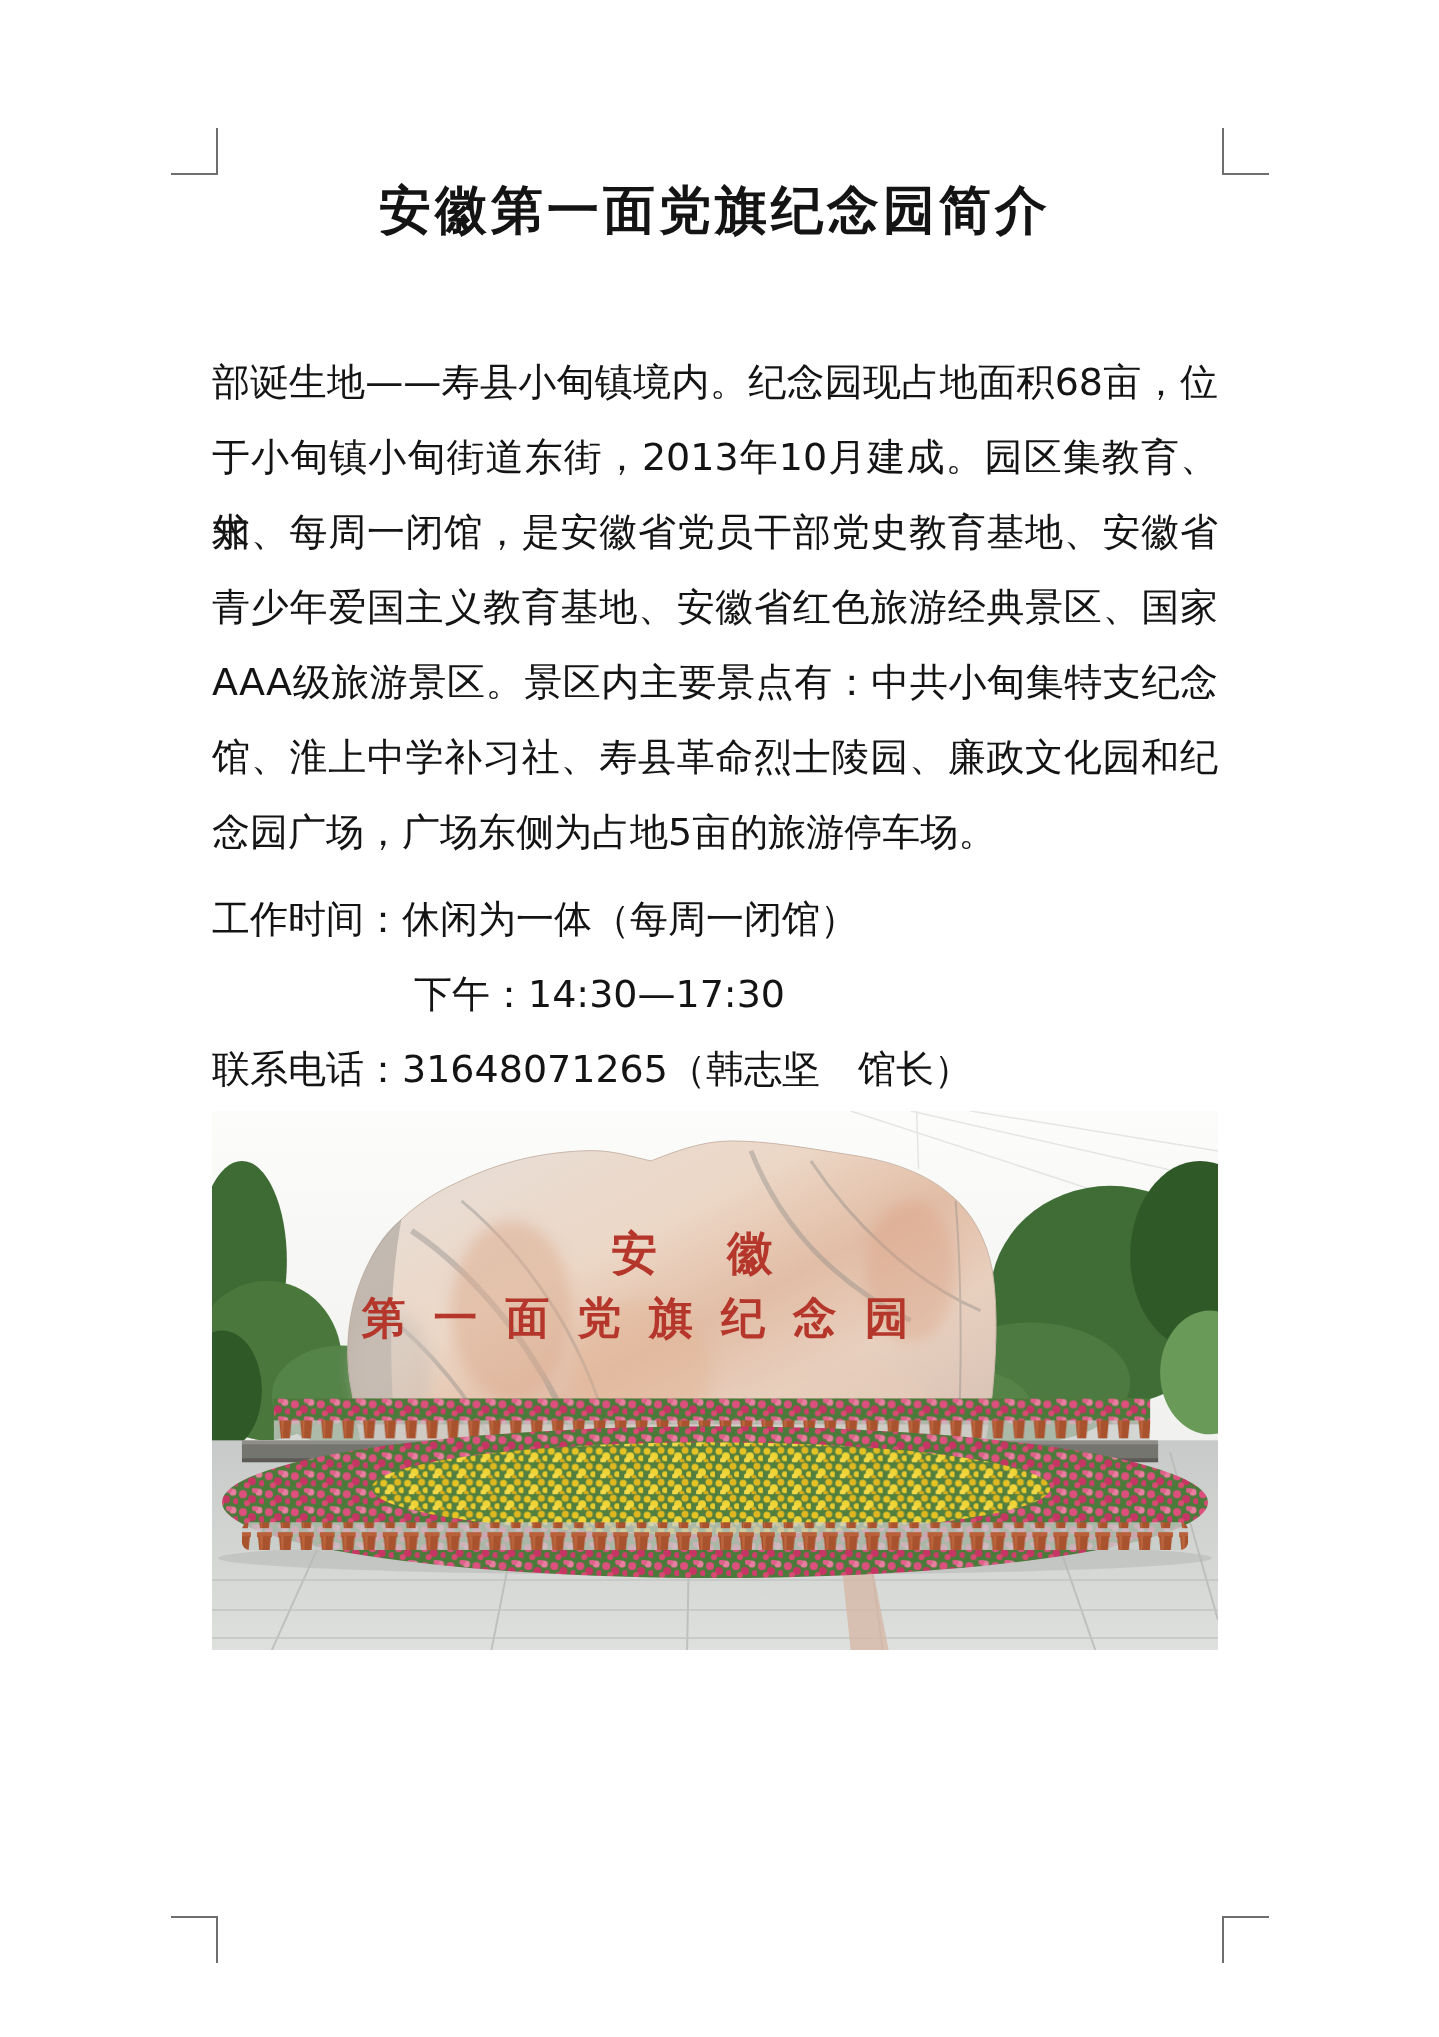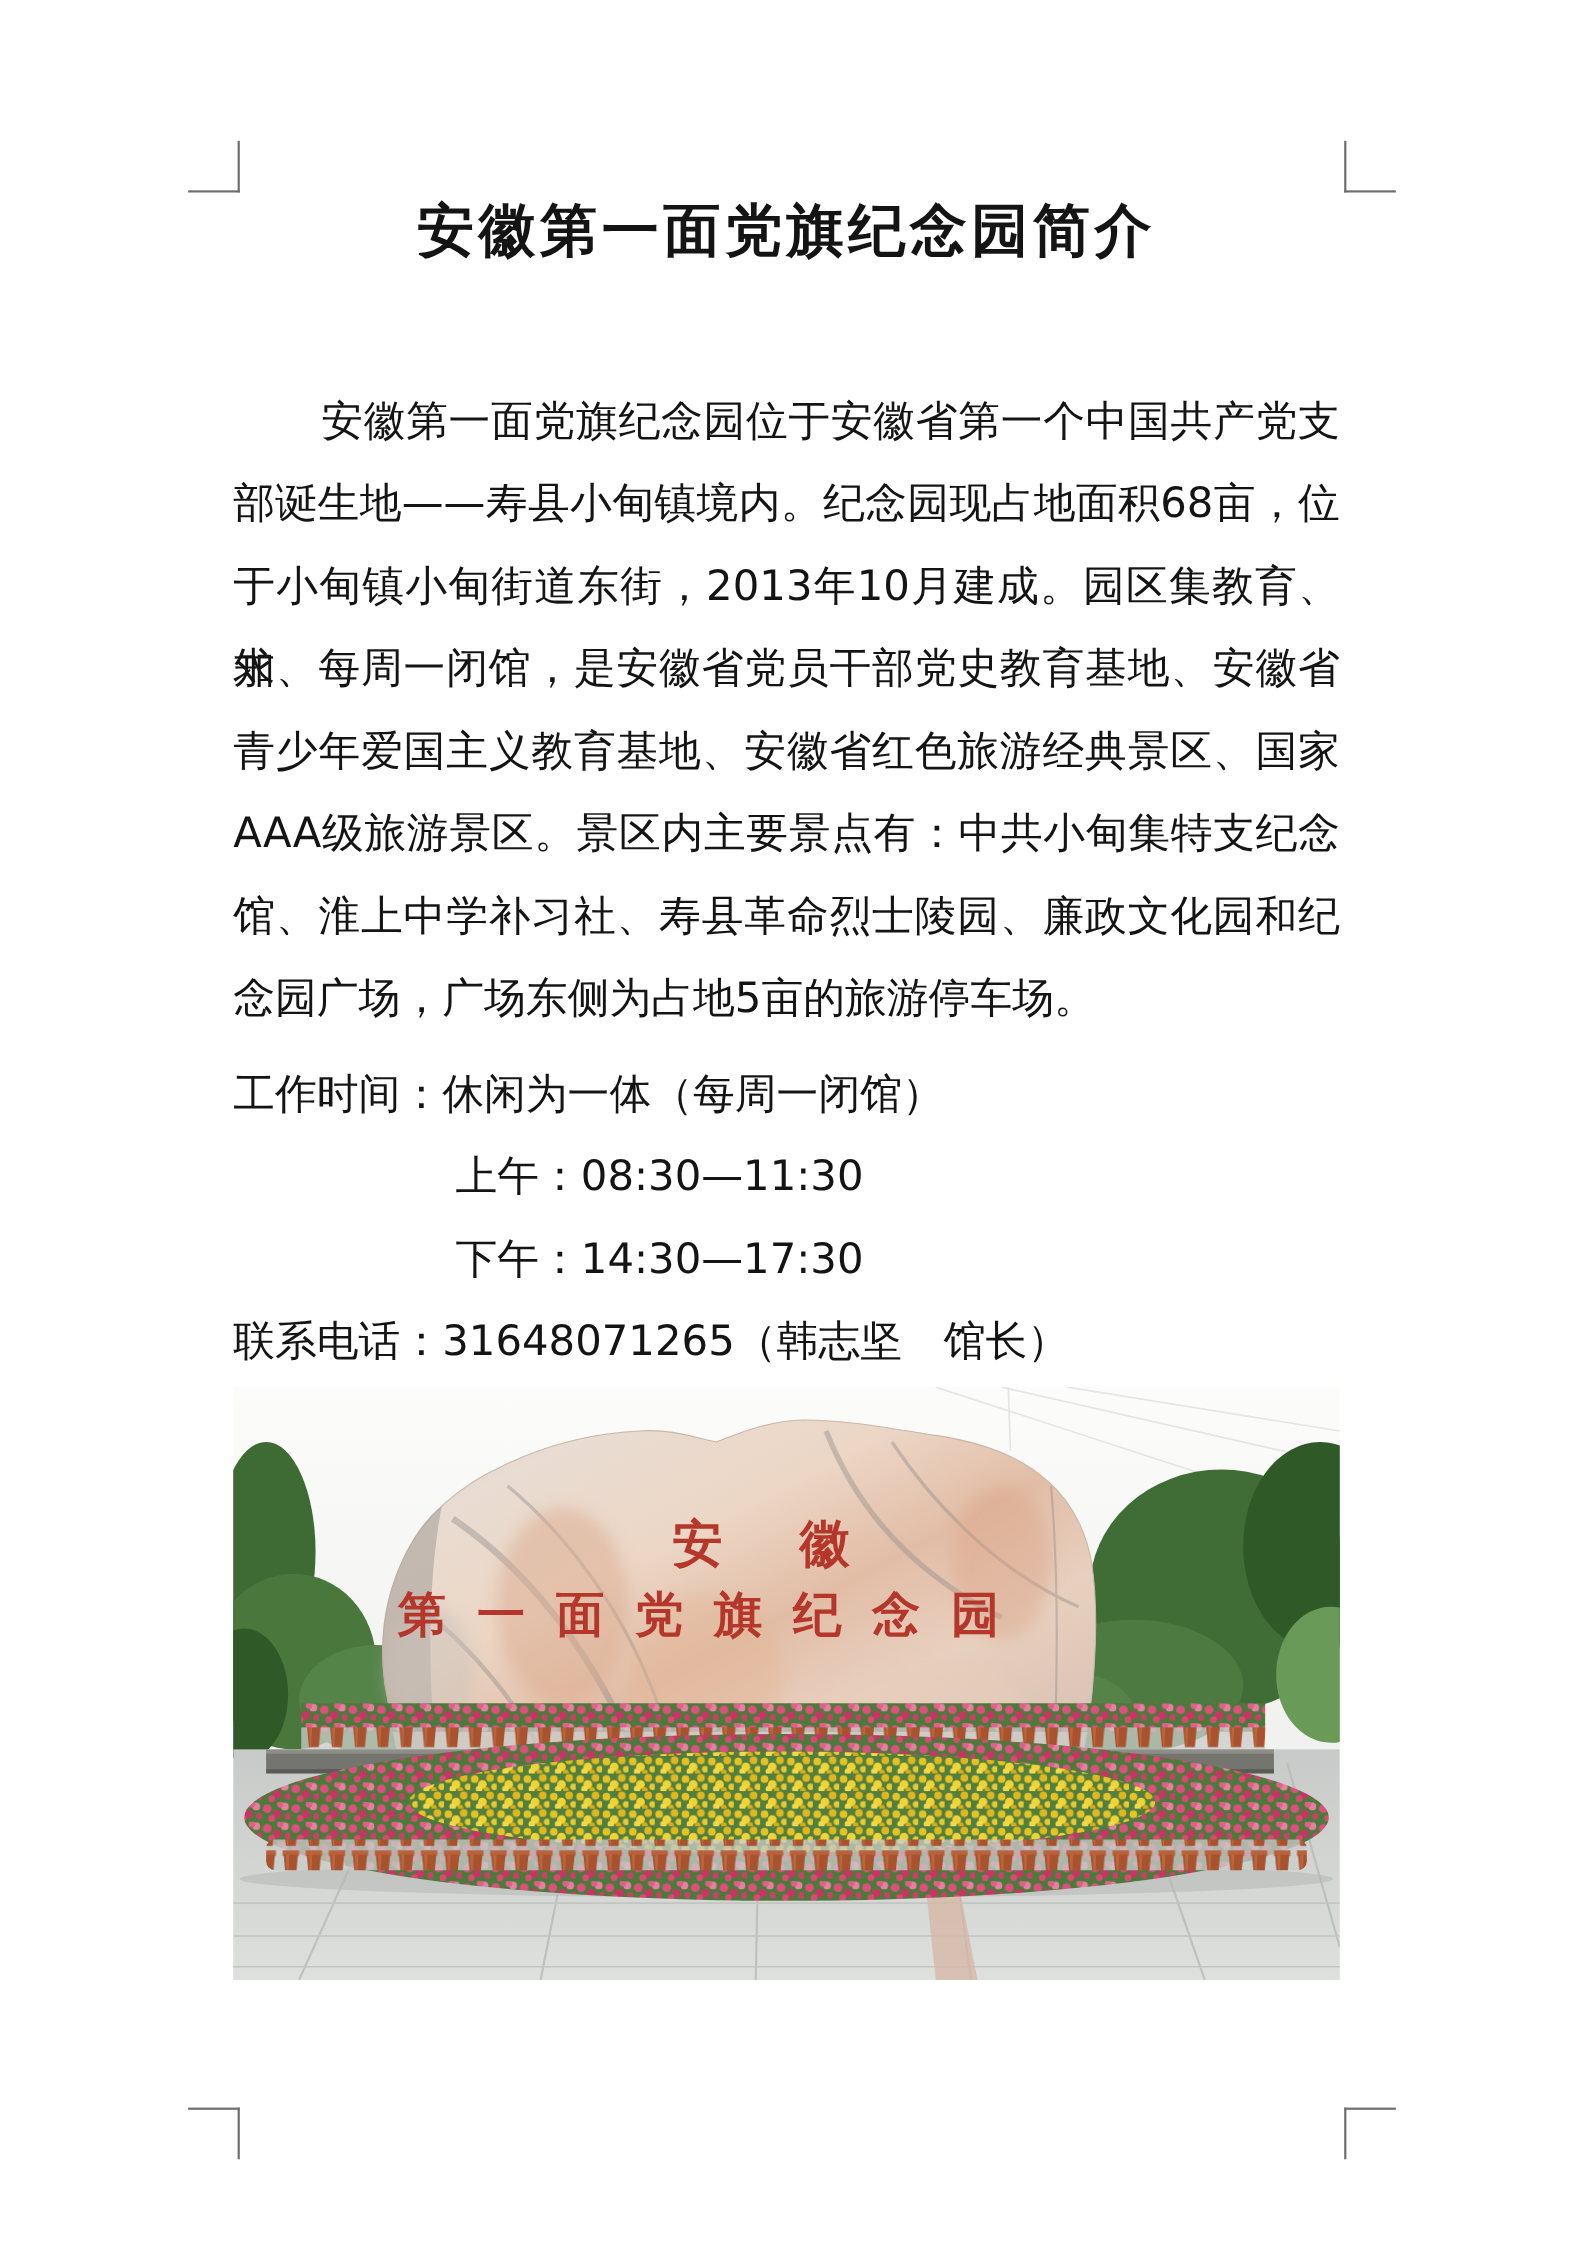--- a/index.html
+++ b/index.html
@@ -37,33 +37,31 @@
   <div class="crop tl"></div>
   <div class="crop tr"></div>
   <div class="crop bl"></div>
   <div class="crop br"></div>
 
   <div class="content">
 
     <h1 class="doc-title">安徽第一面党旗纪念园简介</h1>
 
     <div class="body-text">
-      <div class="bline first">安徽第一面党旗纪念园位于安徽省第一个中国共产党支</div>
       <div class="bline">部诞生地——寿县小甸镇境内。纪念园现占地面积68亩，位</div>
       <div class="bline">于小甸镇小甸街道东街，2013年10月建成。园区集教育、求</div>
       <div class="bline">知、每周一闭馆，是安徽省党员干部党史教育基地、安徽省</div>
       <div class="bline">青少年爱国主义教育基地、安徽省红色旅游经典景区、国家</div>
       <div class="bline">AAA级旅游景区。景区内主要景点有：中共小甸集特支纪念</div>
       <div class="bline">馆、淮上中学补习社、寿县革命烈士陵园、廉政文化园和纪</div>
       <div class="bline last">念园广场，广场东侧为占地5亩的旅游停车场。</div>
     </div>
 
     <div class="schedule">
       <div class="sline">工作时间：休闲为一体（每周一闭馆）</div>
-      <div class="sline indent">上午：08:30—11:30</div>
       <div class="sline indent">下午：14:30—17:30</div>
       <div class="sline">联系电话：31648071265（韩志坚　馆长）</div>
     </div>
 
     <div class="photo-wrap">
       <svg width="1006" viewBox="0 0 1008 540" xmlns="http://www.w3.org/2000/svg">
         <defs>
           <linearGradient id="skyG" x1="0" y1="0" x2="0" y2="1">
             <stop offset="0" stop-color="#fcfcfb"></stop>
             <stop offset="1" stop-color="#e9e9e7"></stop>

